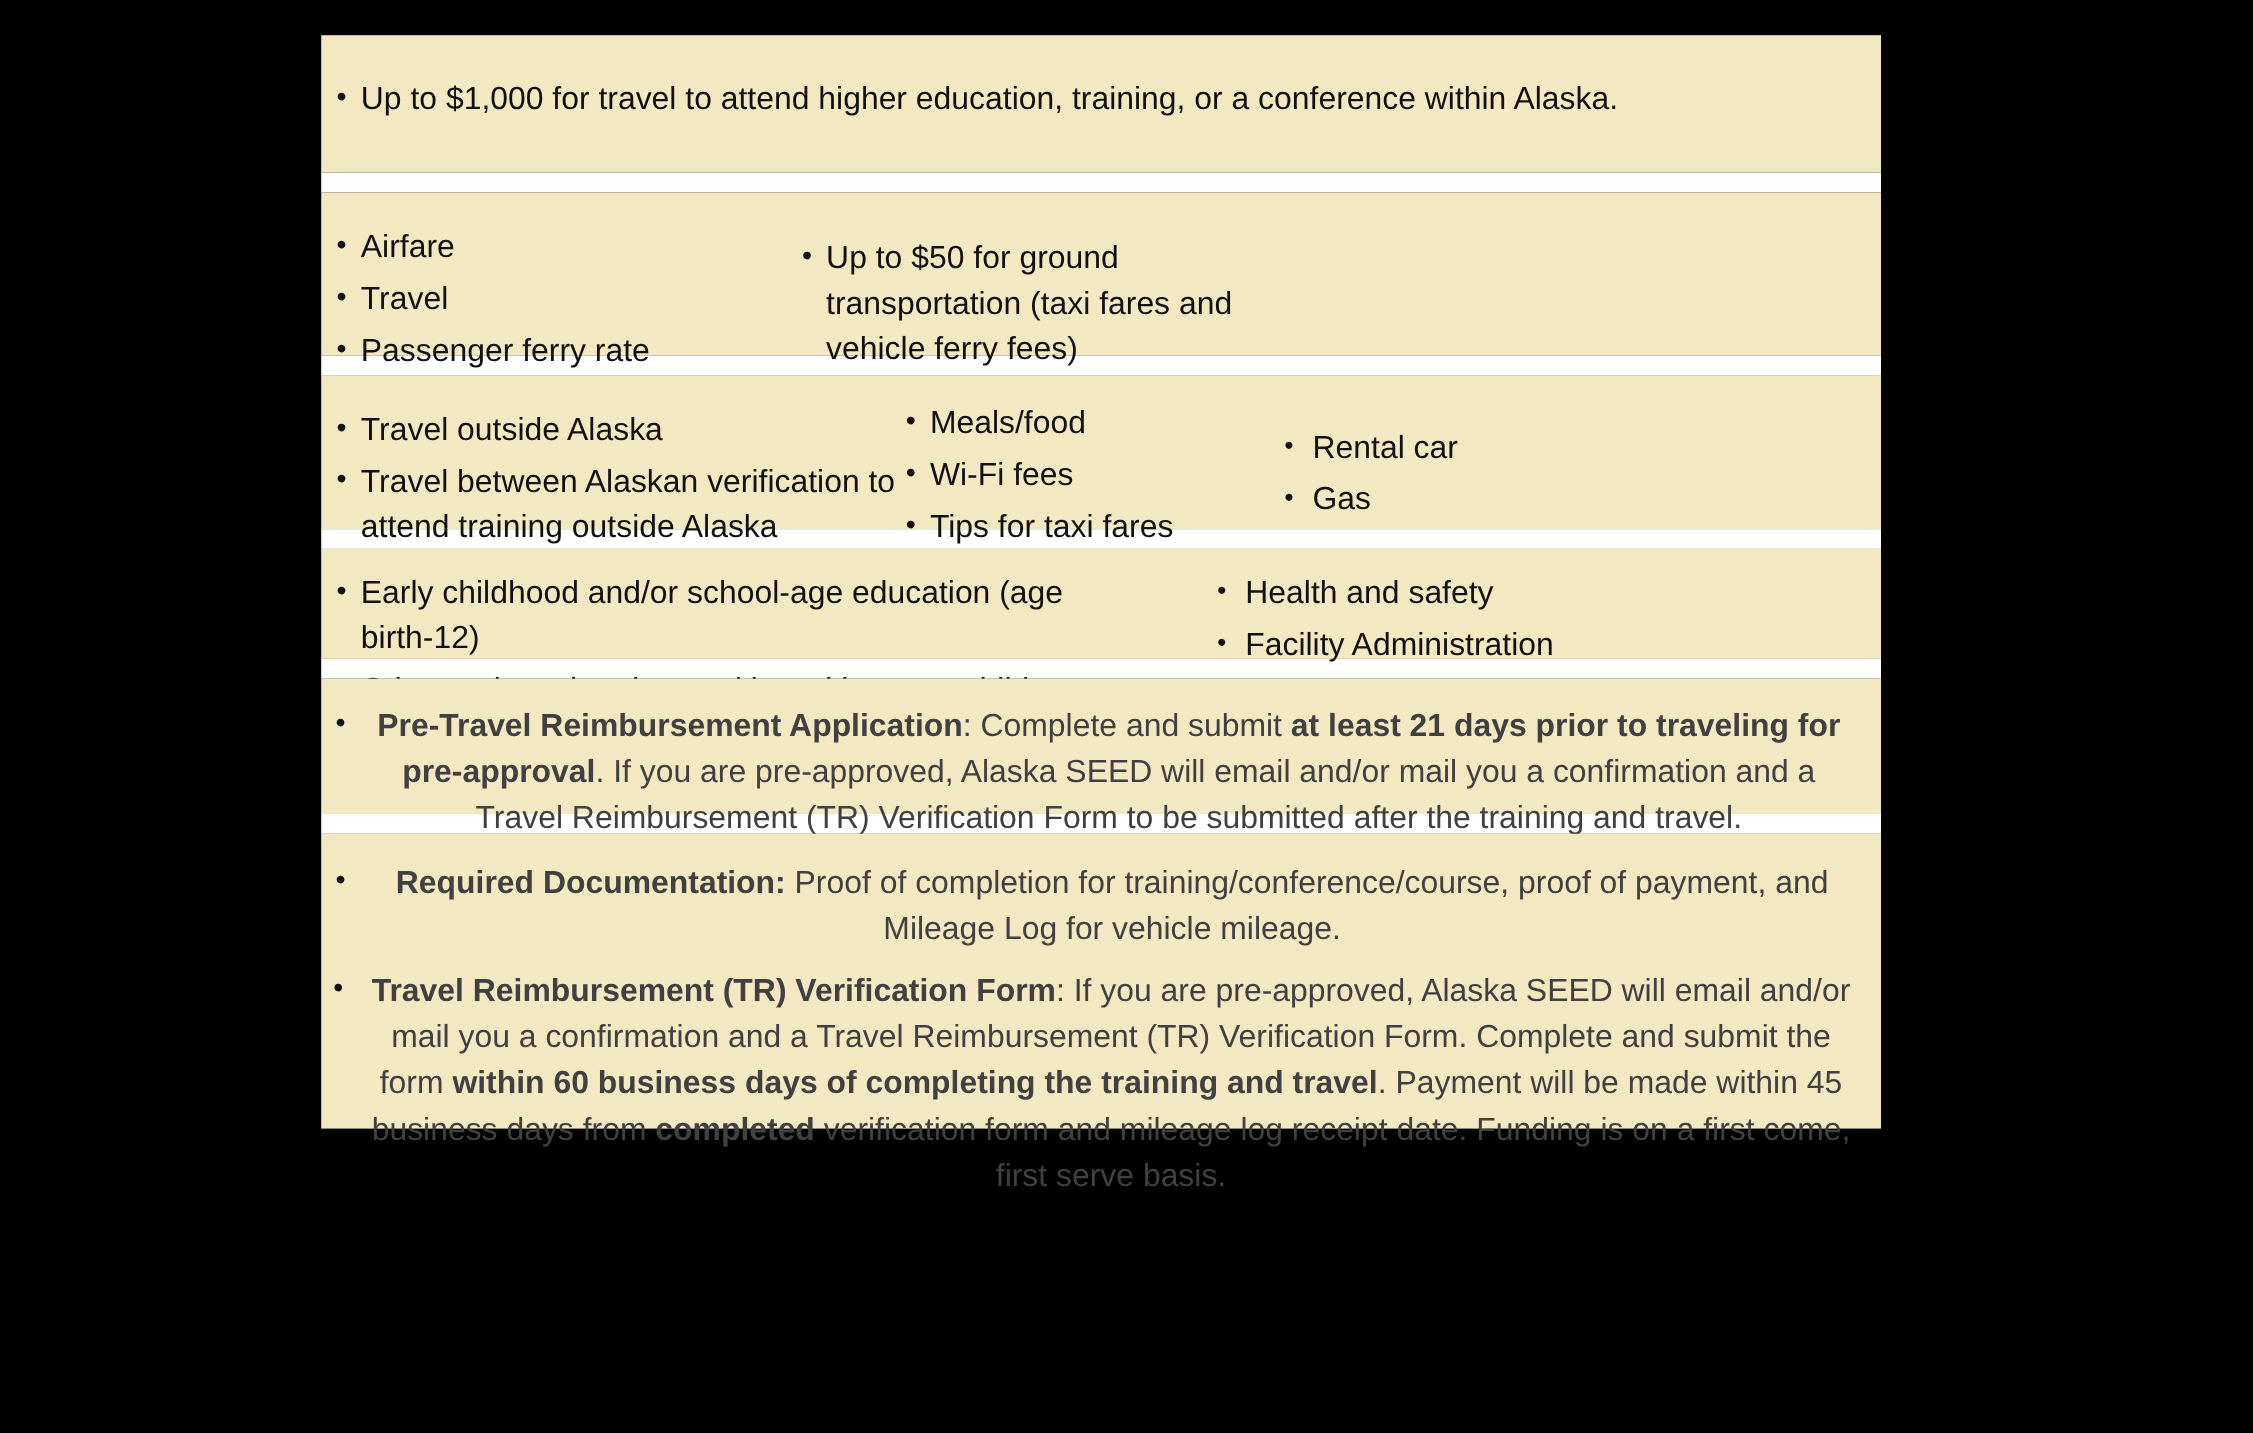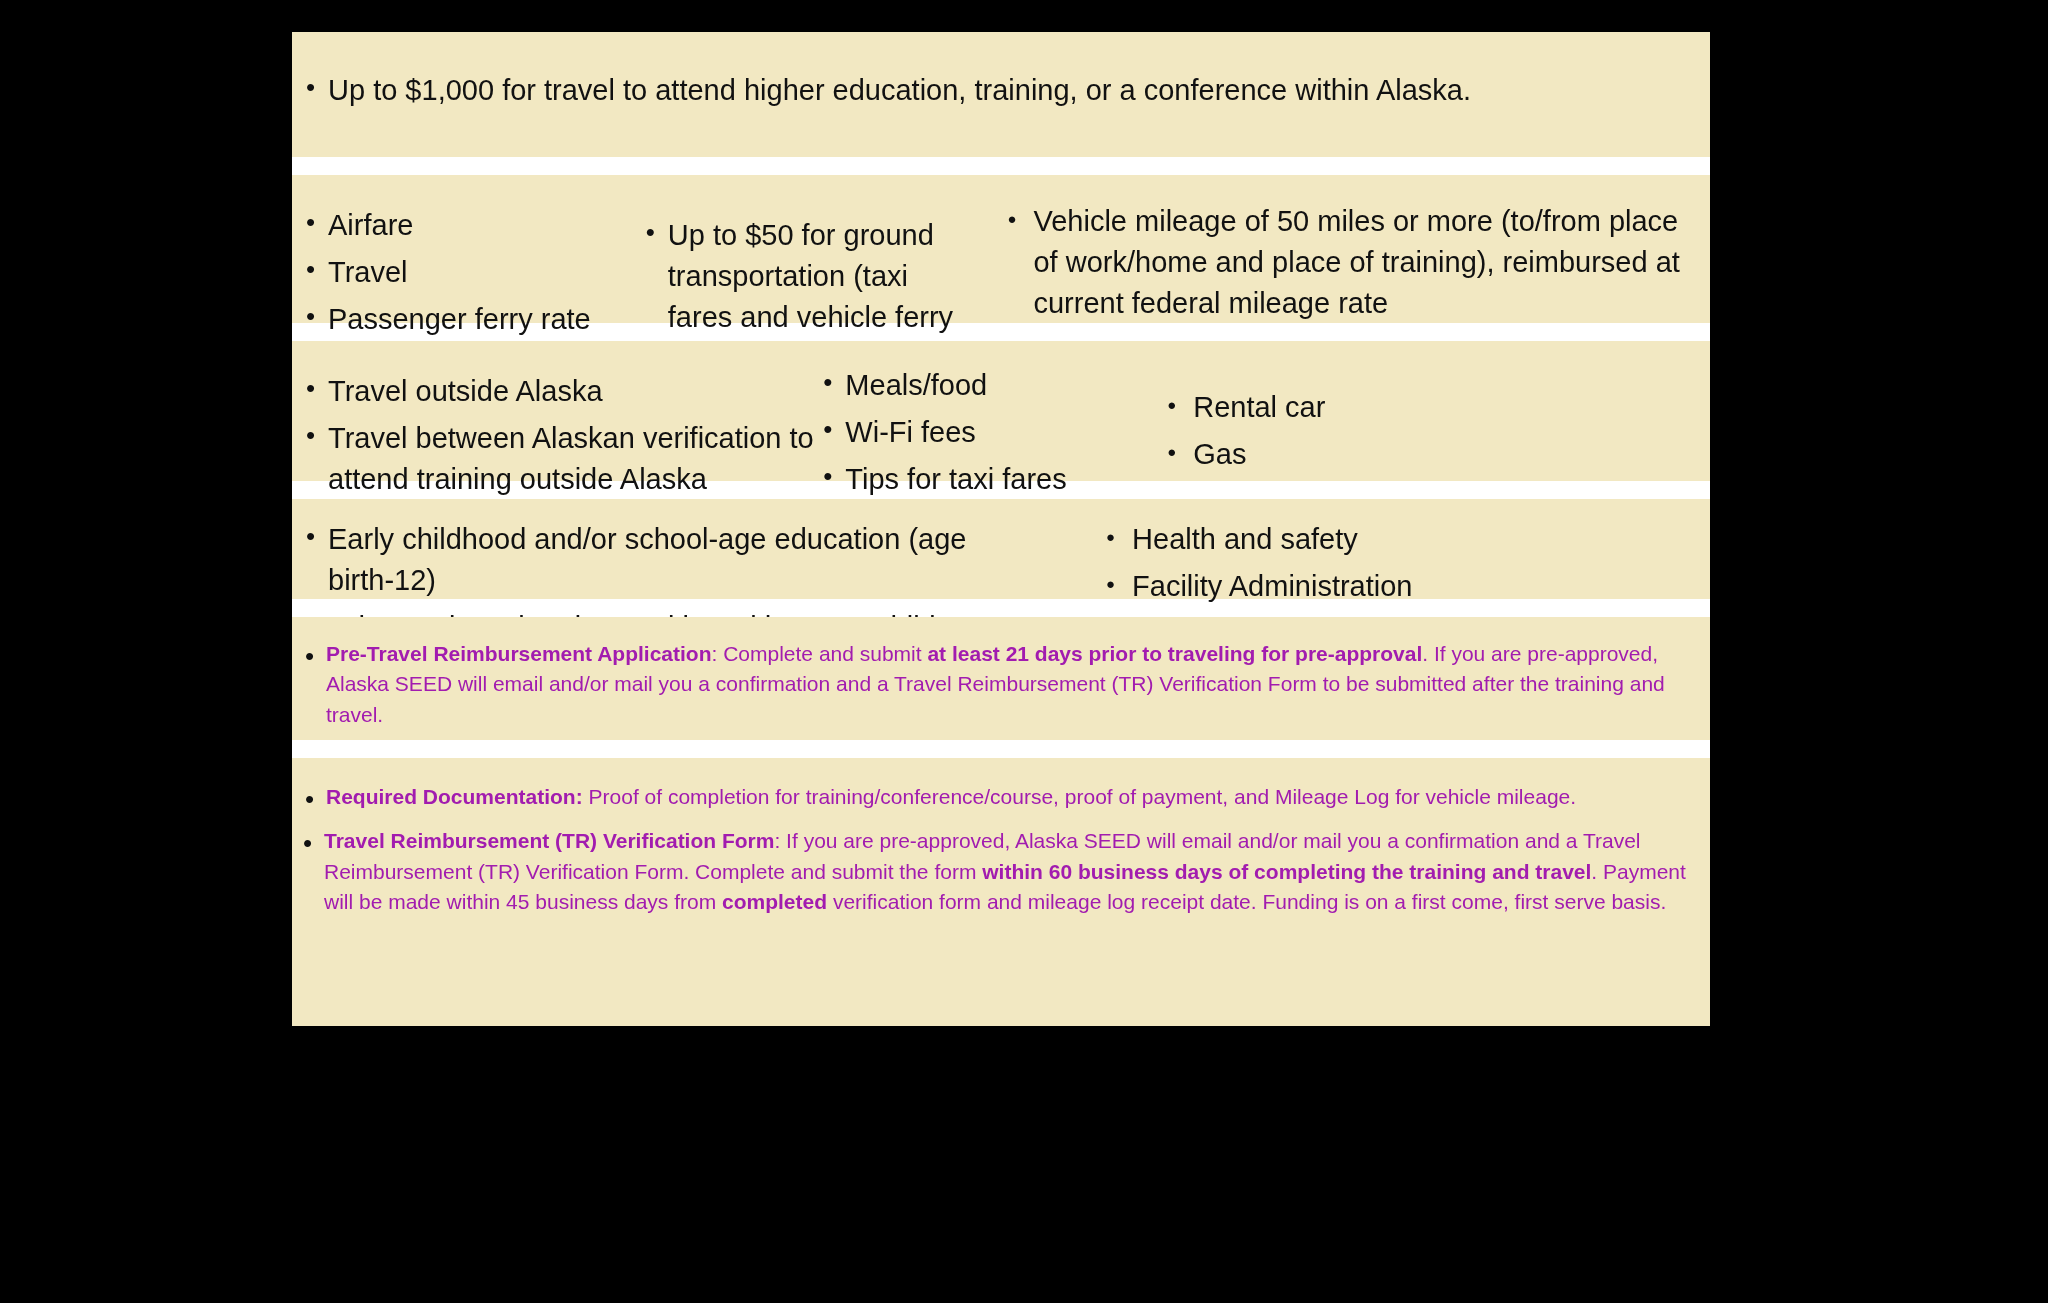--- a/index.html
+++ b/index.html
@@ -96,25 +96,25 @@
 
   
   ul.para {
     list-style: none;
     margin: 0;
     padding: 0;
   }
   ul.para > li {
     position: relative;
     padding-left: 24px;
-    color: #a21caf;
-    font-size: 21px;
+    color: #404040;
+    font-size: 29px;
     line-height: 1.45;
     margin: 0 0 14px 0;
-    text-align: left;
+    text-align: center;
   }
   ul.para > li:last-child { margin-bottom: 0; }
   ul.para > li::before {
     content: "\2022";
     position: absolute;
     left: 3px;
     top: -1px;
     font-size: 26px;
     color: #111111;
   }
@@ -171,25 +171,20 @@
           <li>Airfare</li>
           <li>Travel</li>
           <li>Passenger ferry rate</li>
         </ul>
       </div>
       <div class="col c2">
         <ul class="bullets">
           <li>Up to $50 for ground transportation (taxi fares and vehicle ferry fees)</li>
         </ul>
       </div>
-      <div class="col c3">
-        <ul class="bullets big-dot">
-          <li>Vehicle mileage of 50 miles or more (to/from place of work/home and place of training), reimbursed at current federal mileage rate</li>
-        </ul>
-      </div>
     </div>
 
     <div class="band-gap"></div>
 
     <div class="band" id="band-3">
       <div class="col c1">
         <ul class="bullets">
           <li>Travel outside Alaska</li>
           <li>Travel between Alaskan verification to attend training outside Alaska</li>
         </ul>

